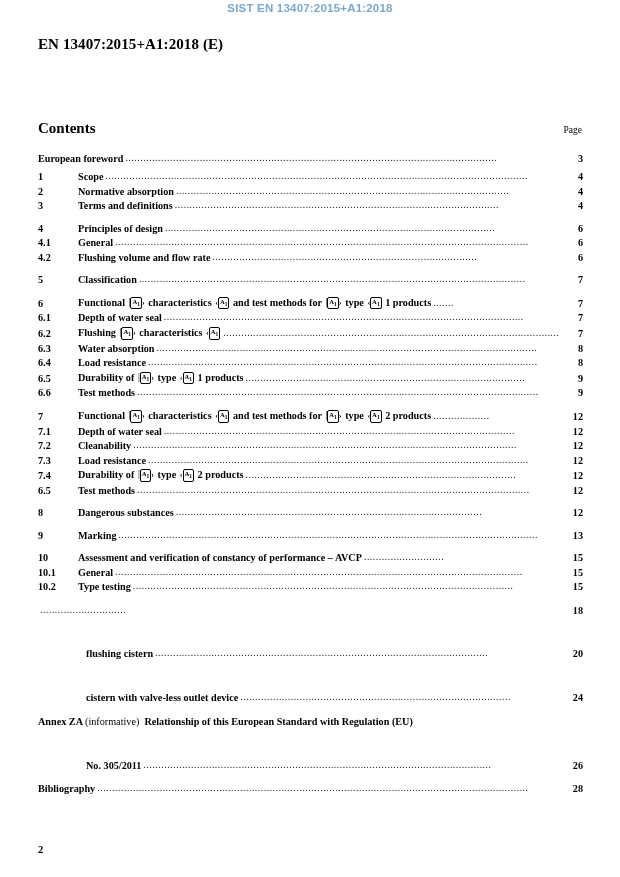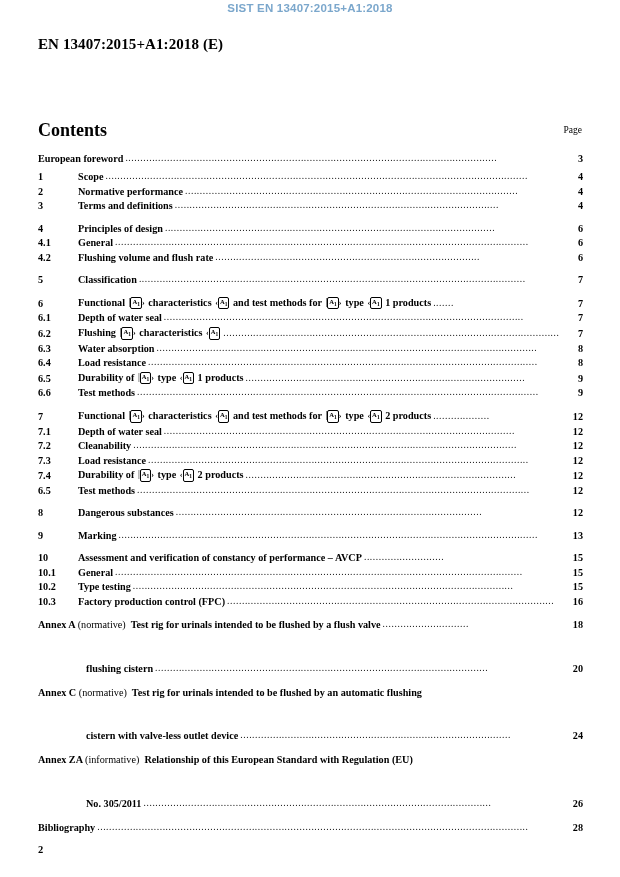--- a/index.html
+++ b/index.html
@@ -39,21 +39,21 @@
     left: 38px;
     font-family: "Liberation Serif", serif;
     font-size: 15px;
     font-weight: bold;
     letter-spacing: 0.1px;
   }
   .contents-head {
     position: absolute;
     top: 120px;
     left: 38px;
-    font-size: 18px;
+    font-size: 15px;
     font-weight: bold;
     font-family: "Liberation Serif", serif;
   }
   .page-word {
     position: absolute;
     top: 125px;
     right: 38px;
     font-size: 9.5px;
     font-family: "Liberation Serif", serif;
   }
@@ -185,21 +185,21 @@
 
     <div class="toc-row smallgap">
       <div class="num">1</div>
       <div class="label">Scope</div>
       <div class="dots">..............................................................................................................................................</div>
       <div class="pg">4</div>
     </div>
 
     <div class="toc-row">
       <div class="num">2</div>
-      <div class="label">Normative performance</div>
+      <div class="label">Normative absorption</div>
       <div class="dots">................................................................................................................</div>
       <div class="pg">4</div>
     </div>
 
     <div class="toc-row">
       <div class="num">3</div>
       <div class="label">Terms and definitions</div>
       <div class="dots">.............................................................................................................</div>
       <div class="pg">4</div>
     </div>
@@ -213,21 +213,21 @@
 
     <div class="toc-row">
       <div class="num">4.1</div>
       <div class="label">General</div>
       <div class="dots">...........................................................................................................................................</div>
       <div class="pg">6</div>
     </div>
 
     <div class="toc-row">
       <div class="num">4.2</div>
-      <div class="label">Flushing volume and flush rate</div>
+      <div class="label">Flushing volume and flow rate</div>
       <div class="dots">.........................................................................................</div>
       <div class="pg">6</div>
     </div>
 
     <div class="toc-row gap">
       <div class="num">5</div>
       <div class="label">Classification</div>
       <div class="dots">..................................................................................................................................</div>
       <div class="pg">7</div>
     </div>
@@ -351,47 +351,37 @@
       <div class="pg">15</div>
     </div>
 
     <div class="toc-row">
       <div class="num">10.2</div>
       <div class="label">Type testing</div>
       <div class="dots">................................................................................................................................</div>
       <div class="pg">15</div>
     </div>
 
-    <div class="toc-row">
-      <div class="num">10.3</div>
-      <div class="label">Factory production control (FPC)</div>
-      <div class="dots">..............................................................................................................</div>
-      <div class="pg">16</div>
-    </div>
 
     <div class="annex-row">
       <div class="annex-line">
-        <span class="annex-head"><span>Annex A</span> <span class="annex-kind">(normative)</span>&nbsp; <span class="annex-title">Test rig for urinals intended to be flushed by a flush valve</span></span>
         <span class="dots">.............................</span>
         <span class="pg">18</span>
       </div>
     </div>
 
     <div class="annex-row">
       <div class="annex-line annex-indent">
         <span class="annex-title">flushing cistern</span>
         <span class="dots">................................................................................................................</span>
         <span class="pg">20</span>
       </div>
     </div>
 
     <div class="annex-row">
-      <div class="annex-line">
-        <span class="annex-head"><span>Annex C</span> <span class="annex-kind">(normative)</span>&nbsp; <span class="annex-title">Test rig for urinals intended to be flushed by an automatic flushing</span></span>
-      </div>
       <div class="annex-line annex-indent">
         <span class="annex-title">cistern with valve-less outlet device</span>
         <span class="dots">...........................................................................................</span>
         <span class="pg">24</span>
       </div>
     </div>
 
     <div class="annex-row">
       <div class="annex-line">
         <span class="annex-head"><span>Annex ZA</span> <span class="annex-kind">(informative)</span>&nbsp; <span class="annex-title">Relationship of this European Standard with Regulation (EU)</span></span>

